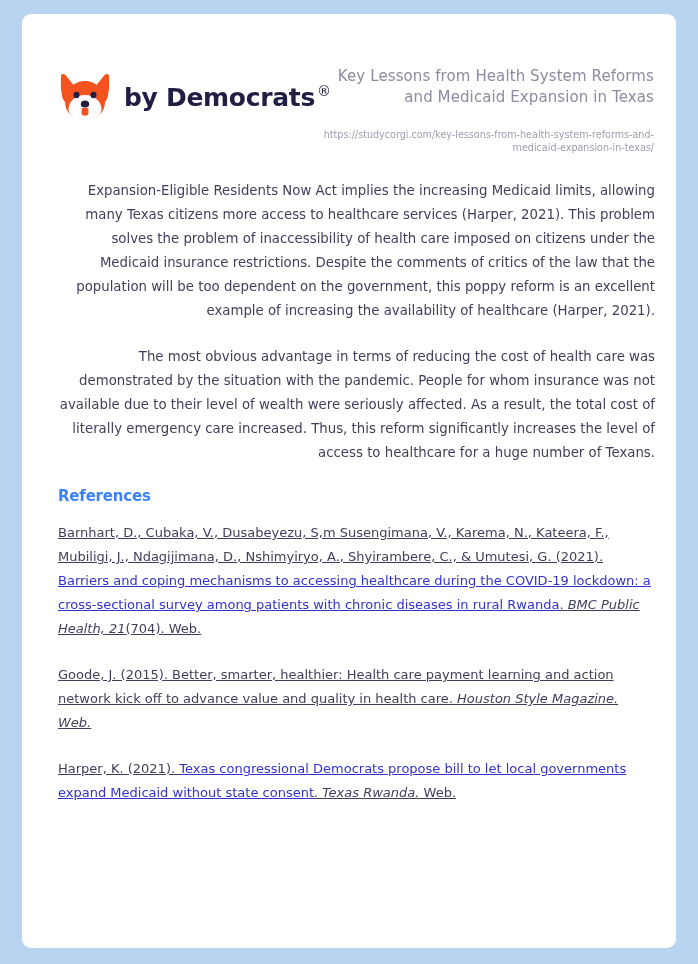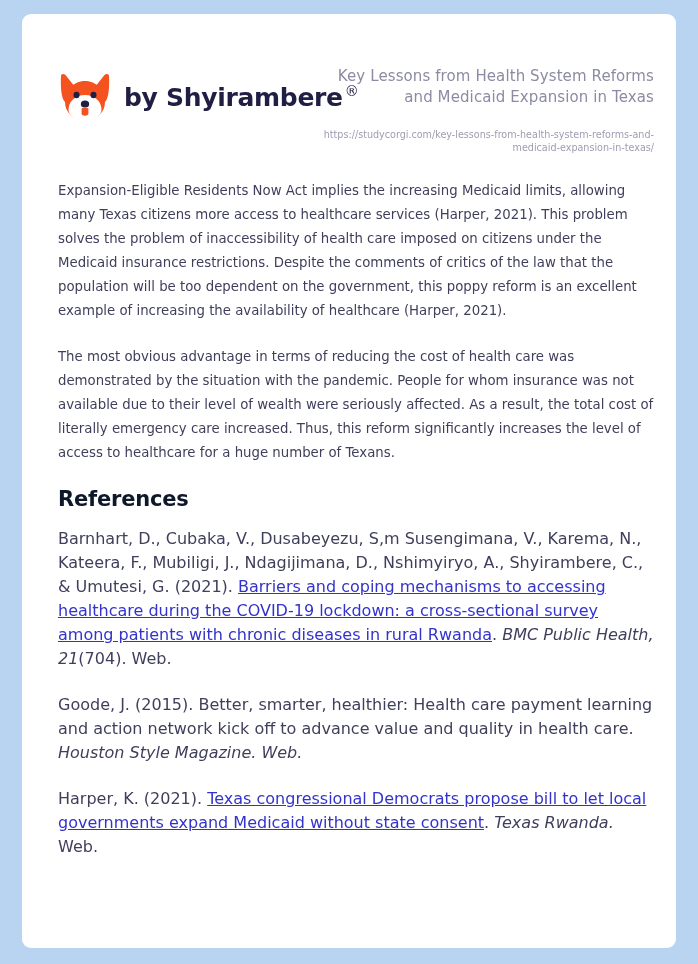--- a/index.html
+++ b/index.html
@@ -86,34 +86,35 @@
     position: absolute;
     left: 36px;
     top: 165px;
     width: 597px;
   }
   p.para {
     margin: 0 0 22px 0;
     font-size: 13.3px;
     line-height: 24px;
     color: #3f3f5c;
-    text-align: left;
+    text-align: right;
   }
   h2.refs-heading {
     margin: 10px 0 16px 0;
-    font-size: 21px;
+    font-size: 15px;
     font-weight: bold;
-    color: #0f172a;
+    color: #3b82f6;
     letter-spacing: -0.2px;
   }
   p.ref {
     margin: 0 0 22px 0;
-    font-size: 16px;
+    font-size: 13px;
     line-height: 24px;
     color: #3f3f5c;
+    text-decoration: underline;
   }
   a.ref-link {
     color: #3333cc;
     text-decoration: underline;
   }
   .ital {
     font-style: italic;
   }
 </style>
 </head>
@@ -136,21 +137,21 @@
           <path d="M27 23 C37 23 43.5 30 43.5 37.5 C43.5 44 36 48.5 27 48.5 C18 48.5 10.5 44 10.5 37.5 C10.5 30 17 23 27 23 Z" fill="#ffffff"></path>
 
           <ellipse cx="18.5" cy="23" rx="3" ry="3.3" fill="#201f43"></ellipse>
           <ellipse cx="35.5" cy="23" rx="3" ry="3.3" fill="#201f43"></ellipse>
 
           <ellipse cx="27" cy="32" rx="4.2" ry="3.6" fill="#201f43"></ellipse>
 
           <path d="M23.6 36.5 C23.6 35.4 30.4 35.4 30.4 36.5 L30.4 41.5 C30.4 44.4 23.6 44.4 23.6 41.5 Z" fill="#f4521f"></path>
         </svg>
       </span>
-      <span class="brand-text"><span>by Shyirambere</span><span class="brand-reg">®</span></span>
+      <span class="brand-text"><span>by Democrats</span><span class="brand-reg">®</span></span>
     </div>
 
     <div class="header-meta">
       <div class="header-title">Key Lessons from Health System Reforms and Medicaid Expansion in Texas</div>
       <div class="header-url">https://studycorgi.com/key-lessons-from-health-system-reforms-and-medicaid-expansion-in-texas/</div>
     </div>
 
   </div>
 
   <div class="doc-body">

